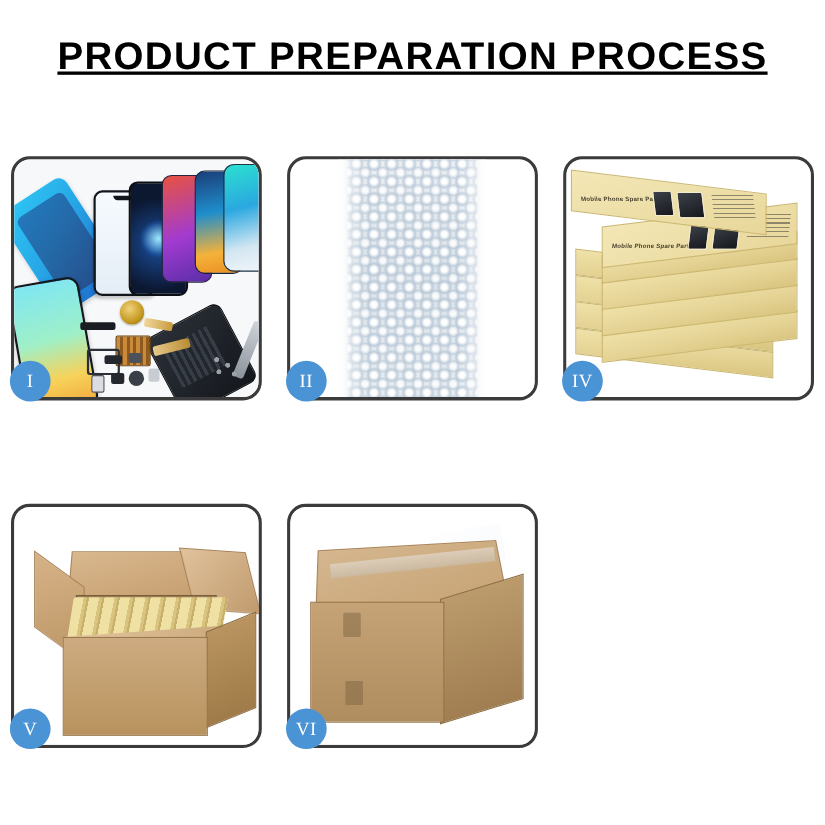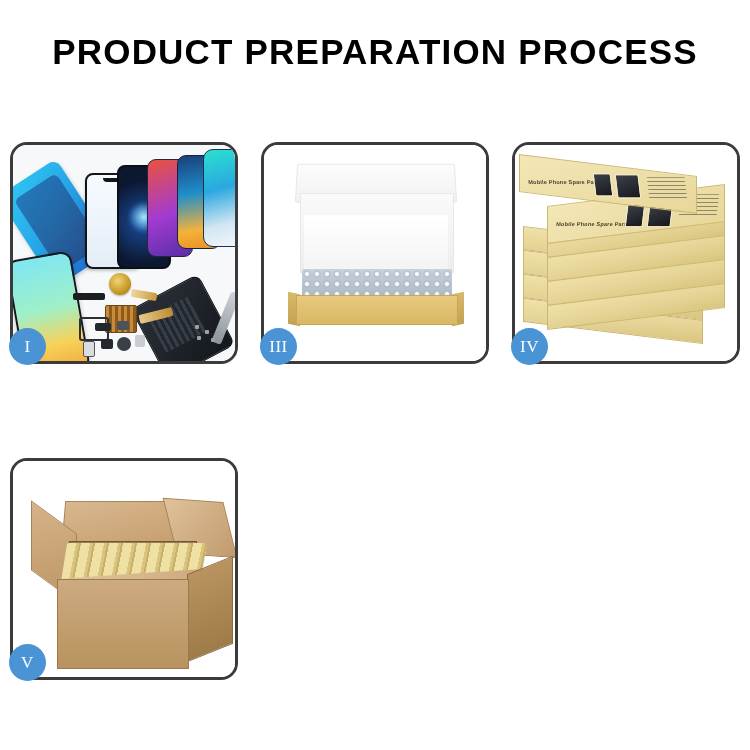--- a/index.html
+++ b/index.html
@@ -3,21 +3,21 @@
 <meta charset="utf-8">
 <style>
   html,body{margin:0;padding:0;}
   body{
     width:750px;height:750px;
     background:#ffffff;
     font-family:"Liberation Sans", sans-serif;
     overflow:hidden;
     position:relative;
   }
-  .page{width:750px;height:750px;position:relative;}
+  .page{width:750px;height:750px;position:relative;text-decoration:underline;}
 
   
   .header{padding-top:34px;text-align:center;}
   .title{
     font-size:35px;
     letter-spacing:1.2px;
     font-weight:700;
     color:#000;
     line-height:1.05;
     font-family:"Liberation Sans", sans-serif;
@@ -389,33 +389,28 @@
         <div class="sm c"></div>
         <div class="sm d"></div>
         <div class="sm e"></div>
         <div class="sm f"></div>
         <div class="screwdriver"></div>
         <div class="screws"></div>
       </div>
       <div class="badge">I</div>
     </div>
 
-
     <div class="panel">
-      <div class="panel-inner p3">
-        <div class="wbox-lid"></div>
-        <div class="wbox-back"></div>
-        <div class="wbox-foam"></div>
-        <div class="wbox-bubbles"></div>
-        <div class="wbox-sideL"></div>
-        <div class="wbox-sideR"></div>
-        <div class="wbox-front"></div>
+      <div class="panel-inner p2">
+        <div class="bubble-sheet"></div>
+        <div class="wrap-film"></div>
       </div>
-      <div class="badge">III</div>
+      <div class="badge">II</div>
     </div>
+
 
     <div class="panel">
       <div class="panel-inner p4">
         <div class="stack">
 
           <div class="kbox" style="left:4px;top:148px;width:178px;height:22px;transform:skewY(7deg);"></div>
           <div class="kbox" style="left:4px;top:124px;width:178px;height:22px;transform:skewY(7deg);"></div>
           <div class="kbox" style="left:4px;top:100px;width:178px;height:22px;transform:skewY(7deg);"></div>
           <div class="kbox" style="left:4px;top:76px;width:178px;height:22px;transform:skewY(7deg);"></div>
 
@@ -449,15 +444,27 @@
         <div class="cv-flapL"></div>
         <div class="cv-inner"></div>
         <div class="cv-goods"></div>
         <div class="cv-rim"></div>
         <div class="cv-side"></div>
         <div class="cv-front"></div>
       </div>
       <div class="badge">V</div>
     </div>
 
+    <div class="panel">
+      <div class="panel-inner p6">
+        <div class="sc-film"></div>
+        <div class="sc-top"></div>
+        <div class="sc-tape"></div>
+        <div class="sc-side"></div>
+        <div class="sc-front"></div>
+        <div class="sc-tab t1"></div>
+        <div class="sc-tab t2"></div>
+      </div>
+      <div class="badge">VI</div>
+    </div>
 
   </div>
 </div>
 
 </body></html>

